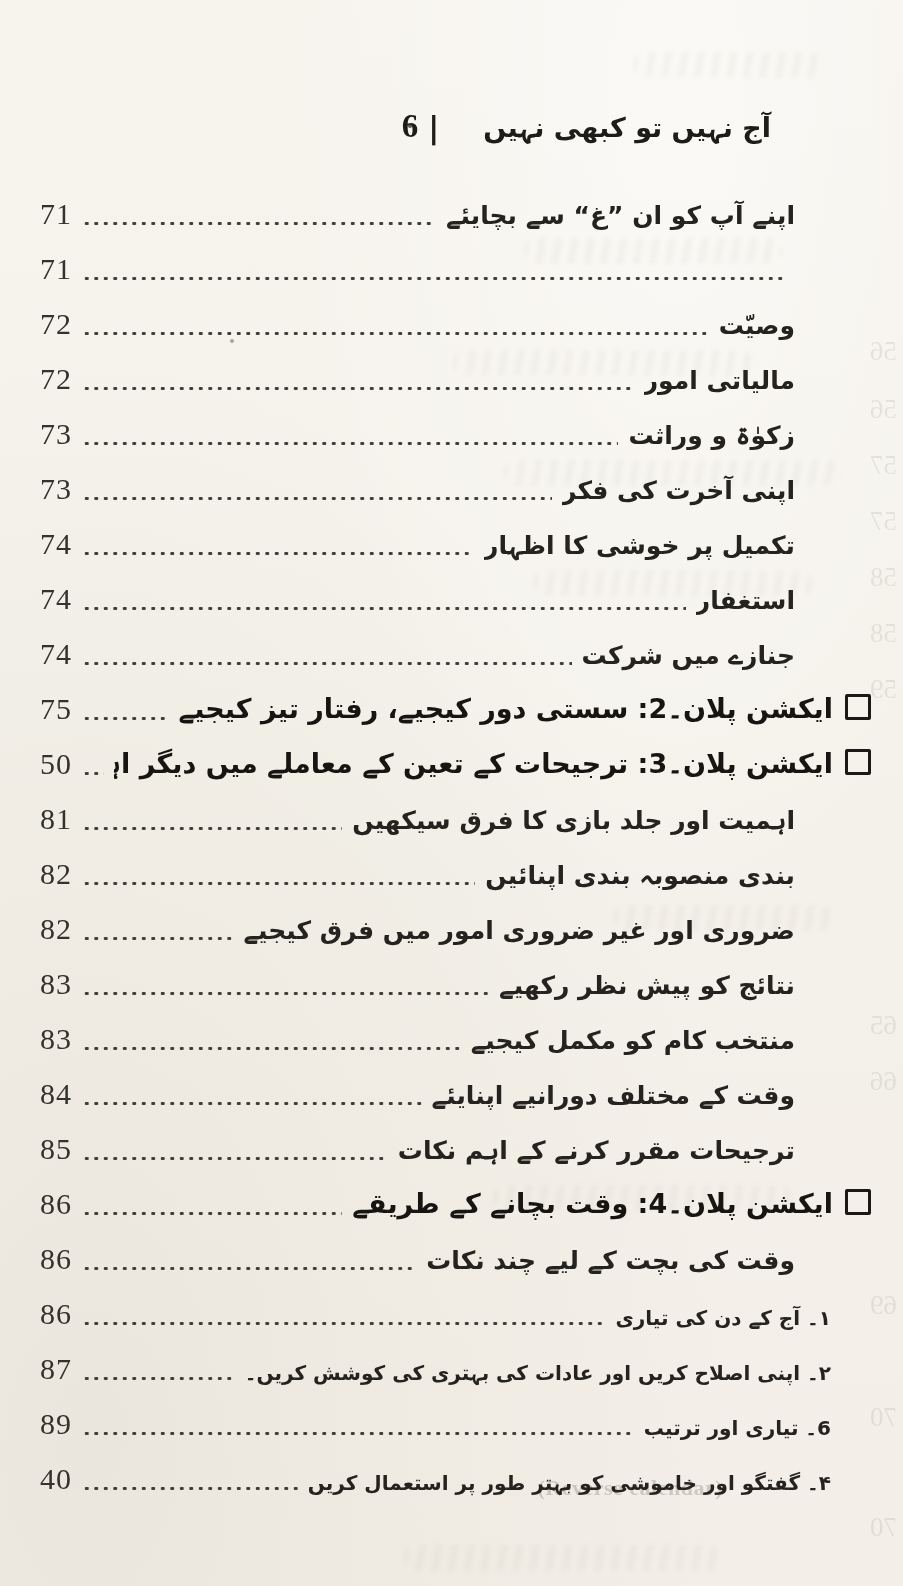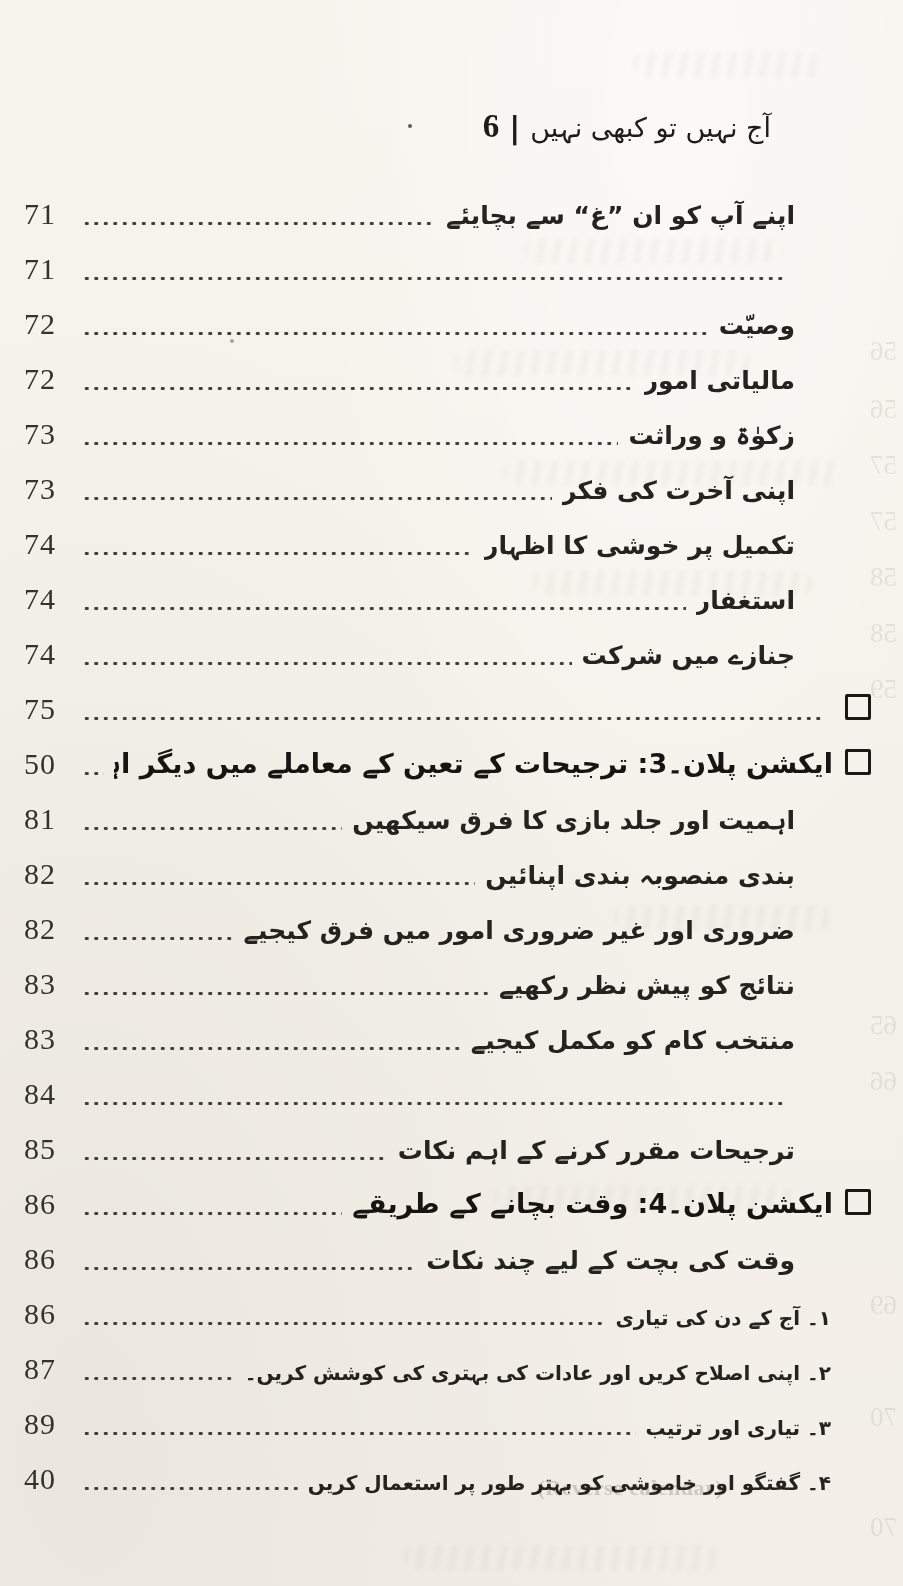--- a/index.html
+++ b/index.html
@@ -12,21 +12,21 @@
       linear-gradient(180deg,#f7f4ee 0%, #f4f1ea 55%, #f3efe8 100%);
     font-family:"DejaVu Sans", sans-serif;
     color:#23221f;
   }
   
   .header{
     position:absolute;top:108px;left:0;right:132px;
     direction:rtl;text-align:right;
     white-space:nowrap;
   }
-  .header .btitle{font-size:27px;font-weight:normal;color:#1d1c19;}
+  .header .btitle{font-size:27px;font-weight:bold;color:#1d1c19;margin-left:34px;}
   .header .sep{font-size:30px;font-weight:bold;margin:0 10px;color:#1d1c19;position:relative;top:1px;}
   .header .pnum{font-family:"Liberation Serif","DejaVu Serif",serif;font-size:33px;font-weight:bold;color:#1d1c19;}
   
   .toc{position:absolute;top:182px;left:0;right:0;z-index:2;}
   .row{
     display:flex;direction:rtl;align-items:flex-end;
     height:55px;padding:0 32px 6px 24px;box-sizing:border-box;
   }
   .row .title{
     flex:0 1 auto;min-width:0;overflow:hidden;white-space:nowrap;
@@ -39,21 +39,21 @@
   .row.section .title{font-size:27px;color:#161511;}
   .leader{
     flex:1 0 22px;align-self:flex-end;height:22px;margin:0 10px;
     background-image:radial-gradient(circle,#3d3c37 1.7px,rgba(0,0,0,0) 1.9px);
     background-size:9.5px 9px;background-repeat:repeat-x;background-position:left 0 bottom 3px;
   }
   .pagenum{
     flex:0 0 auto;direction:ltr;
     font-family:"Liberation Serif","DejaVu Serif",serif;
     font-size:30px;color:#33322c;letter-spacing:1px;line-height:1;
-    padding-bottom:2px;min-width:48px;text-align:left;
+    padding-bottom:2px;min-width:48px;text-align:right;
   }
   .box{
     flex:0 0 auto;width:20px;height:20px;margin-left:12px;margin-bottom:6px;
     border:3.5px solid #1a1916;border-radius:2px;background:transparent;
   }
   
   .ghost-layer{position:absolute;inset:0;z-index:1;pointer-events:none;}
   .ghostnum{
     position:absolute;right:6px;transform:scaleX(-1);
     font-family:"Liberation Serif",serif;font-size:27px;color:#6f6a5e;
@@ -150,20 +150,21 @@
       <span class="pagenum">74</span>
     </div>
     <div class="row sub">
       <span class="title">جنازے میں شرکت</span>
       <span class="leader"></span>
       <span class="pagenum">74</span>
     </div>
 
     <div class="row section">
       <span class="box"></span>
+      <span class="title">ایکشن پلان۔2: سستی دور کیجیے، رفتار تیز کیجیے</span>
       <span class="leader"></span>
       <span class="pagenum">75</span>
     </div>
     <div class="row section">
       <span class="box"></span>
       <span class="title">ایکشن پلان۔3: ترجیحات کے تعین کے معاملے میں دیگر اہم نکات</span>
       <span class="leader"></span>
       <span class="pagenum">50</span>
     </div>
 
@@ -186,20 +187,21 @@
       <span class="title">نتائج کو پیش نظر رکھیے</span>
       <span class="leader"></span>
       <span class="pagenum">83</span>
     </div>
     <div class="row sub">
       <span class="title">منتخب کام کو مکمل کیجیے</span>
       <span class="leader"></span>
       <span class="pagenum">83</span>
     </div>
     <div class="row sub">
+      <span class="title">وقت کے مختلف دورانیے اپنایئے</span>
       <span class="leader"></span>
       <span class="pagenum">84</span>
     </div>
     <div class="row sub">
       <span class="title">ترجیحات مقرر کرنے کے اہم نکات</span>
       <span class="leader"></span>
       <span class="pagenum">85</span>
     </div>
 
     <div class="row section">
@@ -218,21 +220,21 @@
       <span class="title">۱۔ آج کے دن کی تیاری</span>
       <span class="leader"></span>
       <span class="pagenum">86</span>
     </div>
     <div class="row numbered">
       <span class="title">۲۔ اپنی اصلاح کریں اور عادات کی بہتری کی کوشش کریں۔</span>
       <span class="leader"></span>
       <span class="pagenum">87</span>
     </div>
     <div class="row numbered">
-      <span class="title">۳۔ تیاری اور ترتیب</span>
+      <span class="title">6۔ تیاری اور ترتیب</span>
       <span class="leader"></span>
       <span class="pagenum">89</span>
     </div>
     <div class="row numbered">
       <span class="title">۴۔ گفتگو اور خاموشی کو بہتر طور پر استعمال کریں</span>
       <span class="leader"></span>
       <span class="pagenum">40</span>
     </div>
 
   </div>

